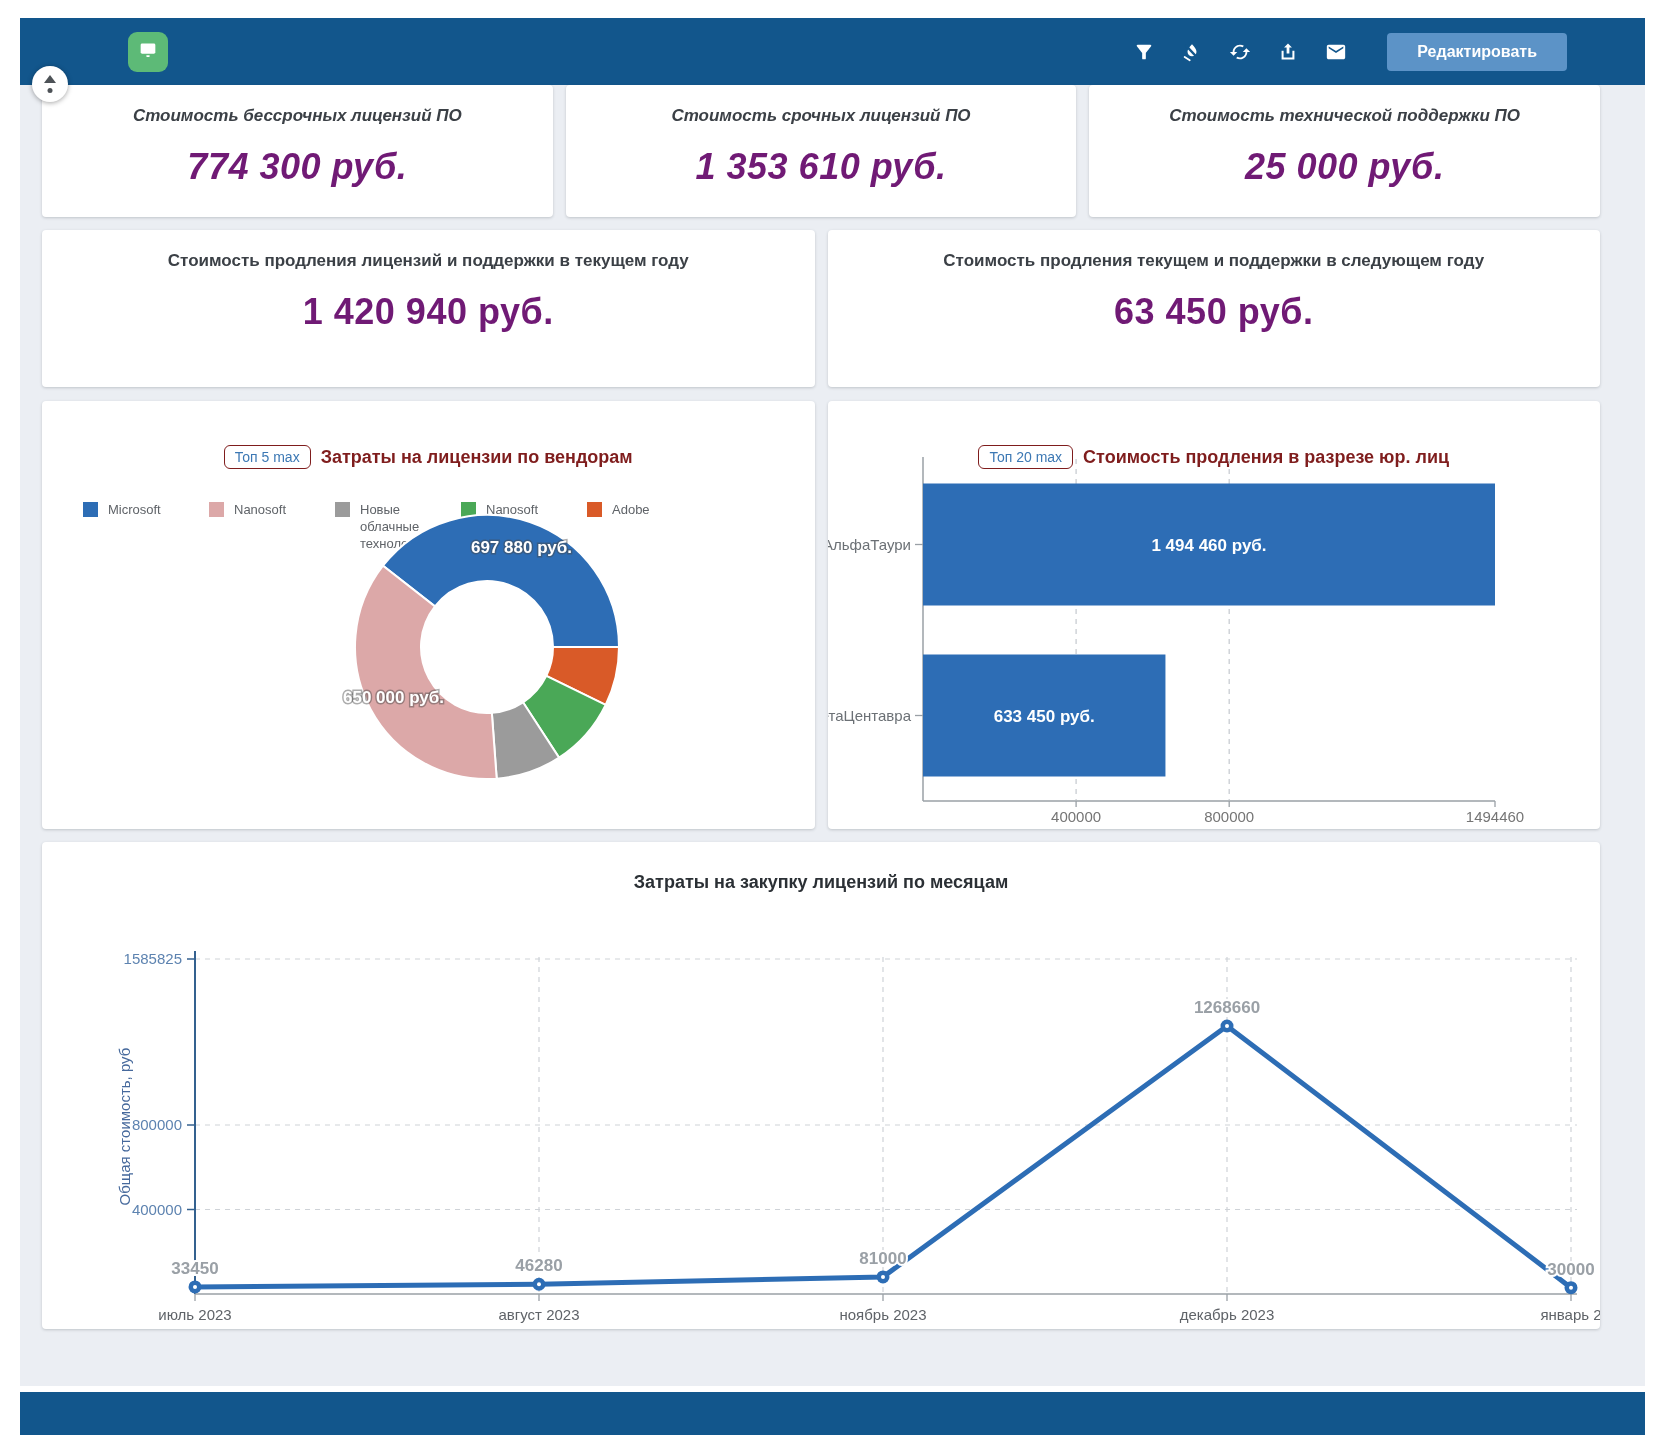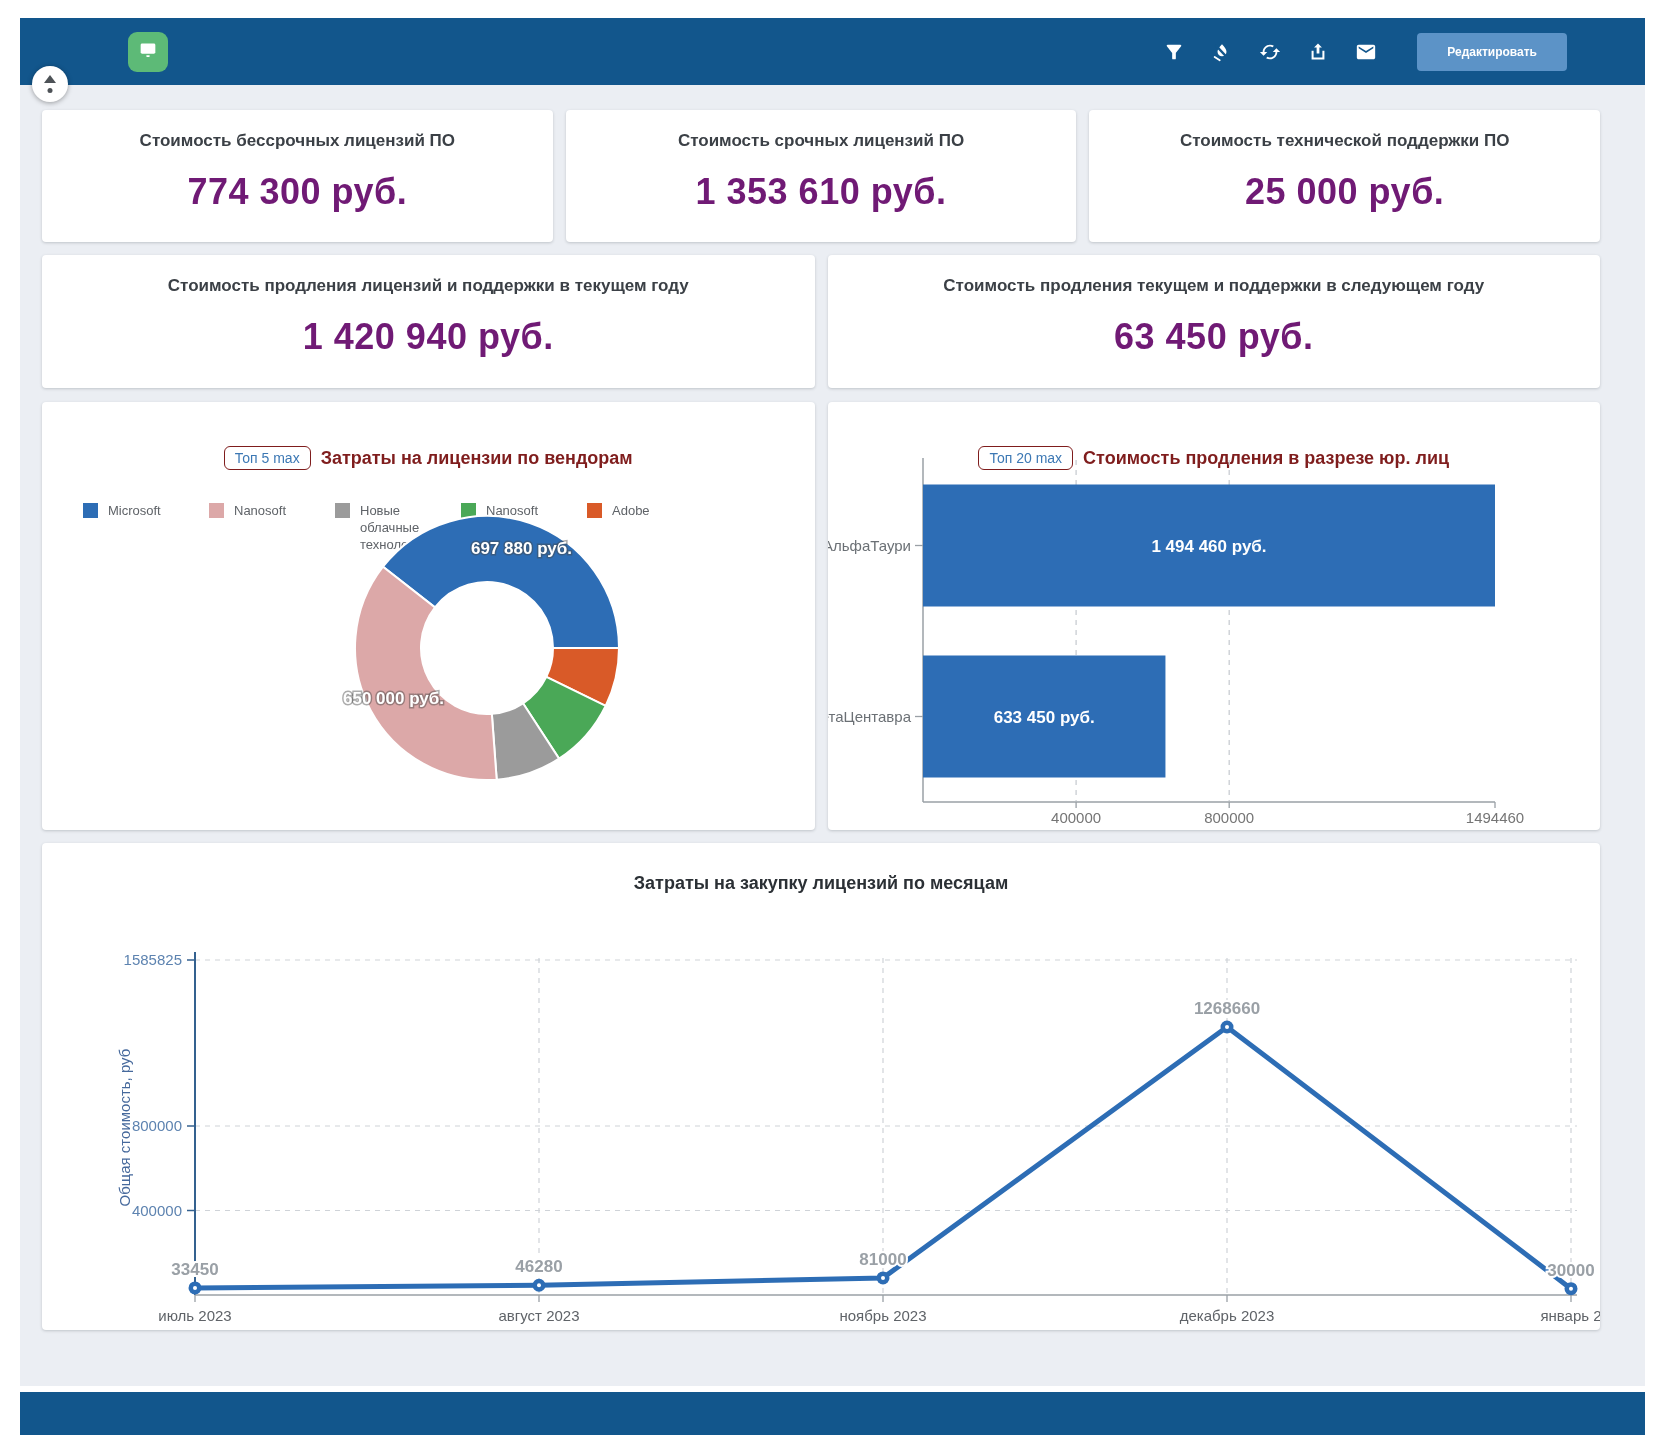--- a/index.html
+++ b/index.html
@@ -7,32 +7,32 @@
   .page { position:relative; width:1665px; height:1435px; background:#fff; overflow:hidden; }
   .shell { position:absolute; left:20px; top:18px; width:1625px; height:1368px; background:#ebeef3; }
 
   
   .topbar { height:67px; background:#12568c; display:flex; align-items:center; padding:0 78px 0 108px; }
   .app-btn { width:40px; height:40px; border-radius:9px; background:#5dba77; display:flex; align-items:center; justify-content:center; cursor:pointer; }
   .topbar .spacer { flex:1; }
   .icon-row { display:flex; align-items:center; gap:26px; margin-right:40px; }
   .tool-icon { width:22px; height:22px; display:inline-flex; cursor:pointer; }
   .tool-icon svg { width:22px; height:22px; fill:#fff; }
-  .edit-btn { height:38px; padding:0 30px; background:#5c93c7; border:none; border-radius:4px; color:#fff; font-size:12px; font-weight:bold; font-family:"Liberation Sans", sans-serif; cursor:pointer; }
+  .edit-btn { height:38px; padding:0 30px; background:#5c93c7; border:none; border-radius:4px; color:#fff; font-size:16px; font-weight:bold; font-family:"Liberation Sans", sans-serif; cursor:pointer; }
 
   
   .fab { position:absolute; left:32px; top:66px; width:36px; height:36px; border-radius:50%; background:#fff; box-shadow:0 1px 5px rgba(0,0,0,.35); cursor:pointer; z-index:5; }
   .fab .tri { position:absolute; left:50%; top:9px; transform:translateX(-50%); width:0; height:0; border-left:6px solid transparent; border-right:6px solid transparent; border-bottom:8px solid #4d5257; }
   .fab .dot { position:absolute; left:50%; top:22px; transform:translateX(-50%); width:5px; height:5px; border-radius:50%; background:#4d5257; }
 
   
   .content { padding:0 45px 0 22px; }
   .row { display:flex; gap:13px; }
-  .row1 { margin-top:25px; height:132px; }
-  .row2 { margin-top:13px; height:133px;justify-content:space-between; }
+  .row1 { height:132px;font-style:italic; }
+  .row2 { margin-top:13px; height:157px;justify-content:space-between; }
   .row3 { margin-top:14px; height:428px; }
   .row4 { margin-top:13px; height:487px; }
   .card, .panel { background:#fff; border-radius:4px; box-shadow:0 1px 3px rgba(40,50,60,.22); flex:1; position:relative; overflow:hidden; }
 
   .kpi-title { text-align:center; padding:21px 12px 0; font-size:17px; font-weight:bold; color:#3b4046; }
   .kpi-value { text-align:center; margin-top:20px; font-size:36px; font-weight:bold; color:#701a75; letter-spacing:.5px; }
 
   .panel-head { position:absolute; left:0; right:0; top:44px; display:flex; justify-content:center; align-items:center; gap:10px; }
   .badge { border:1px solid #7f1d1d; color:#3c78b4; font-size:14px; padding:3px 10px; border-radius:6px; background:#fff; white-space:nowrap; }
   .panel-title { font-size:18px; font-weight:bold; color:#7f1d1d; white-space:nowrap; }

